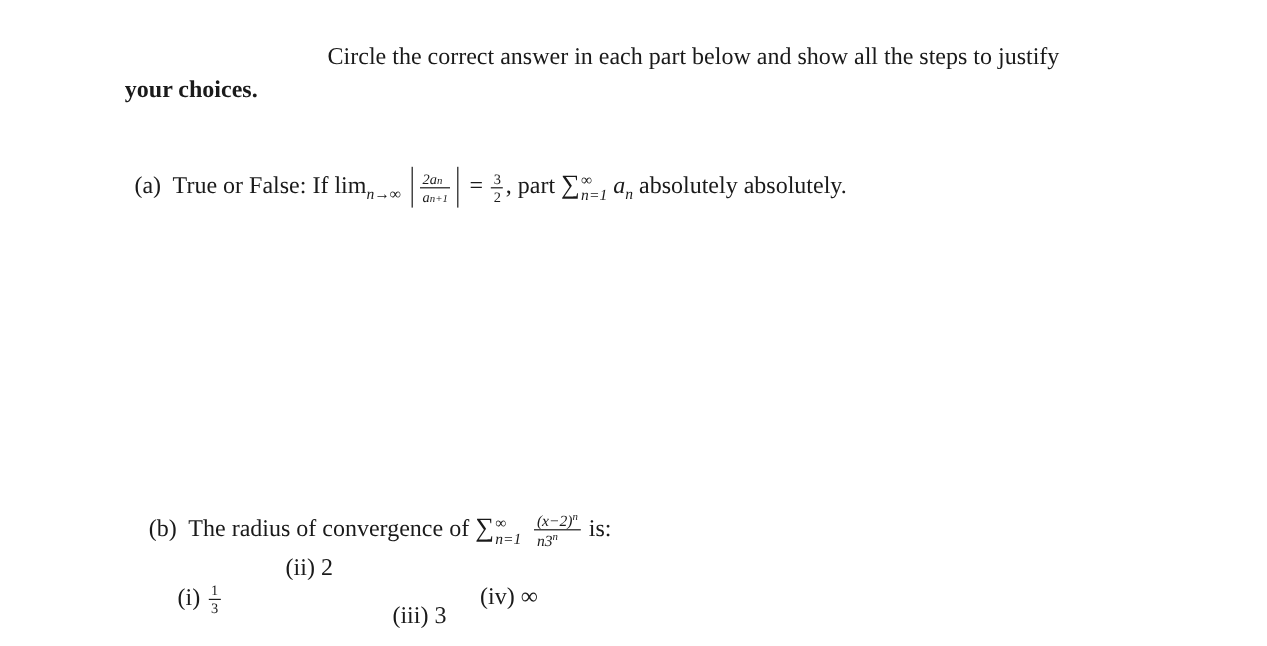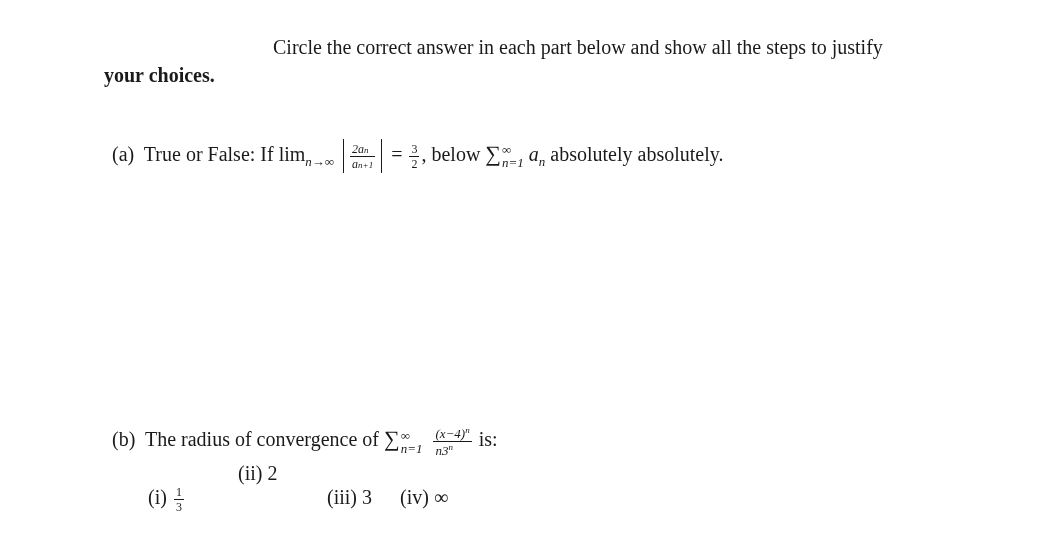--- a/index.html
+++ b/index.html
@@ -57,42 +57,42 @@
 <body>
 
 <div class="abs txt" style="left:273px; top:36px;">Circle the correct answer in each part below and show all the steps to justify</div>
 <div class="abs txt" style="left:104px; top:64px;font-weight:bold;">your choices.</div>
 
 <div class="abs txt" style="left:112px; top:139px;">
   <span>(a)</span>&nbsp;
   <span>True or False: If lim</span><span class="it sub">n→∞</span>
   <span class="absbar"></span><span class="frac"><span class="num it"><span>2a</span><span style="font-size:9px;">n</span></span><span class="den it"><span>a</span><span style="font-size:9px;">n+1</span></span></span><span class="absbar"></span>
   <span>=</span>
-  <span class="frac"><span class="num">3</span><span class="den">2</span></span><span>, below</span>
+  <span class="frac"><span class="num">3</span><span class="den">2</span></span><span>, part</span>
   <span class="sigma">∑</span><span class="subsup"><span>∞</span><span class="it">n=1</span></span>
   <span class="it"><span>a</span><span class="sub">n</span></span>
   <span>absolutely absolutely.</span>
 </div>
 
-<div class="abs txt" style="left:112px; top:426px;">
+<div class="abs txt" style="left:124px; top:426px;">
   <span>(b)</span>&nbsp;
   <span>The radius of convergence of</span>
   <span class="sigma">∑</span><span class="subsup"><span>∞</span><span class="it">n=1</span></span>
-  <span class="frac big" style="margin-left:6px;"><span class="num it"><span>(x−4)</span><sup style="font-size:9px;">n</sup></span><span class="den it" style="border:none;"><span>n3</span><sup style="font-size:9px;">n</sup></span></span>
+  <span class="frac big" style="margin-left:6px;"><span class="num it"><span>(x−2)</span><sup style="font-size:9px;">n</sup></span><span class="den it" style="border:none;"><span>n3</span><sup style="font-size:9px;">n</sup></span></span>
   <span>is:</span>
 </div>
 
 <div class="abs choice" style="left:148px; top:486px;">
   <span>(i)</span>
   <span class="frac"><span class="num">1</span><span class="den">3</span></span>
 </div>
 <div class="abs choice" style="left:238px; top:462px;">
   <span>(ii)</span>
   <span>2</span>
 </div>
-<div class="abs choice" style="left:327px; top:486px;">
+<div class="abs choice" style="left:327px; top:502px;">
   <span>(iii)</span>
   <span>3</span>
 </div>
 <div class="abs choice" style="left:400px; top:486px;">
   <span>(iv)</span>
   <span>∞</span>
 </div>
 
 </body></html>

